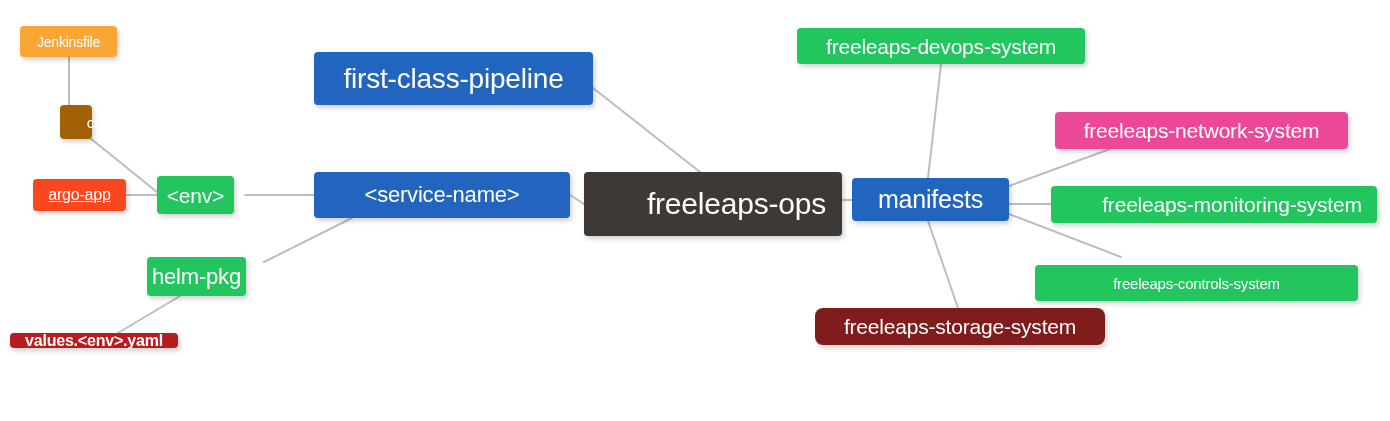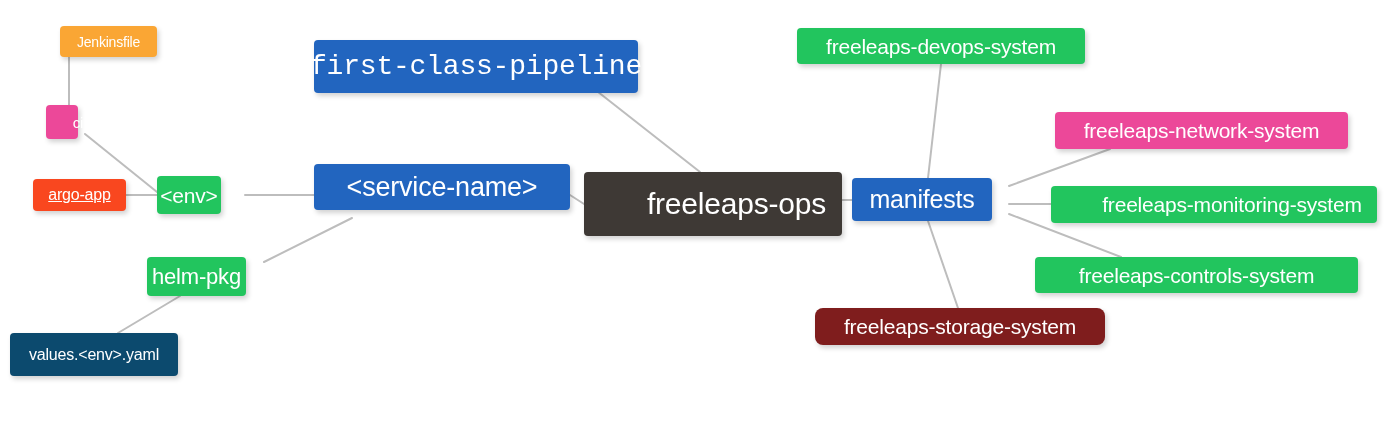--- a/index.html
+++ b/index.html
@@ -53,28 +53,28 @@
       <path d="M 69 105 L 69 57" stroke="#bdbdbd" stroke-width="2" fill="none" stroke-linecap="round"></path>
       <path d="M 180 296 L 118 333" stroke="#bdbdbd" stroke-width="2" fill="none" stroke-linecap="round"></path>
       <path d="M 928 178 L 941 64" stroke="#bdbdbd" stroke-width="2" fill="none" stroke-linecap="round"></path>
       <path d="M 1009 186 L 1110 149" stroke="#bdbdbd" stroke-width="2" fill="none" stroke-linecap="round"></path>
       <path d="M 1009 204 L 1051 204" stroke="#bdbdbd" stroke-width="2" fill="none" stroke-linecap="round"></path>
       <path d="M 1009 214 L 1121 257" stroke="#bdbdbd" stroke-width="2" fill="none" stroke-linecap="round"></path>
       <path d="M 928 221 L 958 308" stroke="#bdbdbd" stroke-width="2" fill="none" stroke-linecap="round"></path>
     </svg>
   <div id="node-layer">
       <div class="node" style="left: 584px; top: 172px; width: 258px; height: 64px; background: rgb(62, 57, 53); font-size: 30px; padding-left: 47px;">freeleaps-ops</div>
-      <div class="node" style="left: 314px; top: 164px; width: 256px; height: 46px; background: rgb(34, 101, 191); font-size: 27px;">&lt;service-name&gt;</div>
-      <div class="node" style="left: 314px; top: 40px; width: 324px; height: 53px; background: rgb(34, 101, 191); font-size: 28px; font-family: Liberation Mono, monospace;">first-class-pipeline</div>
-      <div class="node" style="left: 852px; top: 178px; width: 140px; height: 43px; background: rgb(34, 101, 191); font-size: 25px;">manifests</div>
-      <div class="node" style="left: 157px; top: 176px; width: 64px; height: 38px; background: rgb(34, 197, 94); font-size: 21px;">&lt;env&gt;</div>
+      <div class="node" style="left: 314px; top: 172px; width: 256px; height: 46px; background: rgb(34, 101, 191); font-size: 22px;">&lt;service-name&gt;</div>
+      <div class="node" style="left: 314px; top: 52px; width: 279px; height: 53px; background: rgb(34, 101, 191); font-size: 28px;">first-class-pipeline</div>
+      <div class="node" style="left: 852px; top: 178px; width: 157px; height: 43px; background: rgb(34, 101, 191); font-size: 25px;">manifests</div>
+      <div class="node" style="left: 157px; top: 176px; width: 77px; height: 38px; background: rgb(34, 197, 94); font-size: 21px;">&lt;env&gt;</div>
       <div class="node" style="left: 147px; top: 257px; width: 99px; height: 39px; background: rgb(34, 197, 94); font-size: 22px;">helm-pkg</div>
-      <div class="node" style="left: 46px; top: 105px; width: 31px; height: 34px; background: #ec4899; font-size: 15px; padding-left: 32px;">ci</div>
-      <div class="node" style="left: 20px; top: 26px; width: 97px; height: 31px; background: rgb(250, 166, 52); font-size: 14px; margin-left: 40px;">Jenkinsfile</div>
+      <div class="node" style="left: 60px; top: 105px; width: 31px; height: 34px; background: #a16207; font-size: 15px; padding-left: 32px;">ci</div>
+      <div class="node" style="left: 20px; top: 26px; width: 97px; height: 31px; background: rgb(250, 166, 52); font-size: 14px;">Jenkinsfile</div>
       <div class="node" style="left: 33px; top: 179px; width: 93px; height: 32px; background: rgb(249, 71, 31); font-size: 16px; text-decoration: underline;">argo-app</div>
-      <div class="node" style="left: 10px; top: 333px; width: 168px; height: 43px; background: #0c4a6e; font-size: 16px;">values.&lt;env&gt;.yaml</div>
+      <div class="node" style="left: 10px; top: 333px; width: 168px; height: 15px; background: #b91c1c; font-size: 16px; font-weight: bold;">values.&lt;env&gt;.yaml</div>
       <div class="node" style="left: 797px; top: 28px; width: 288px; height: 36px; background: rgb(34, 197, 94); font-size: 21px; text-align: center;">freeleaps-devops-system</div>
       <div class="node" style="left: 1055px; top: 112px; width: 293px; height: 37px; background: #ec4899; font-size: 21px;">freeleaps-network-system</div>
       <div class="node" style="left: 1051px; top: 186px; width: 326px; height: 37px; background: rgb(34, 197, 94); font-size: 21px; padding-left: 36px;">freeleaps-monitoring-system</div>
-      <div class="node" style="left: 1035px; top: 257px; width: 323px; height: 36px; background: rgb(34, 197, 94); font-size: 21px;">freeleaps-controls-system</div>
+      <div class="node" style="left: 1035px; top: 265px; width: 323px; height: 36px; background: rgb(34, 197, 94); font-size: 15px;">freeleaps-controls-system</div>
       <div class="node" style="left: 815px; top: 308px; width: 290px; height: 37px; background: #7f1d1d; font-size: 21px; border-radius: 8px;">freeleaps-storage-system</div>
     </div>
 </div>
 
 </body></html>

